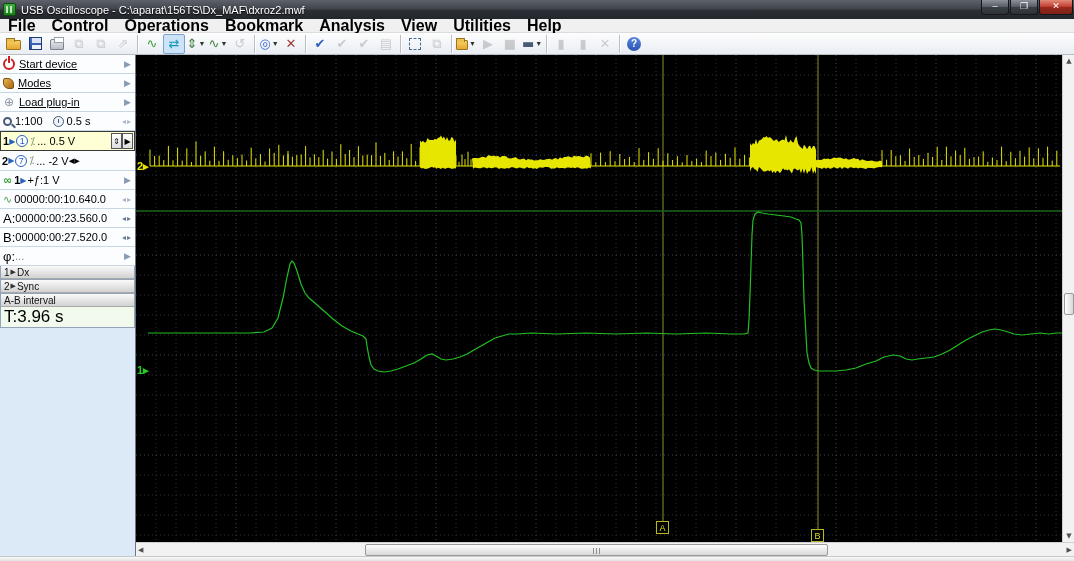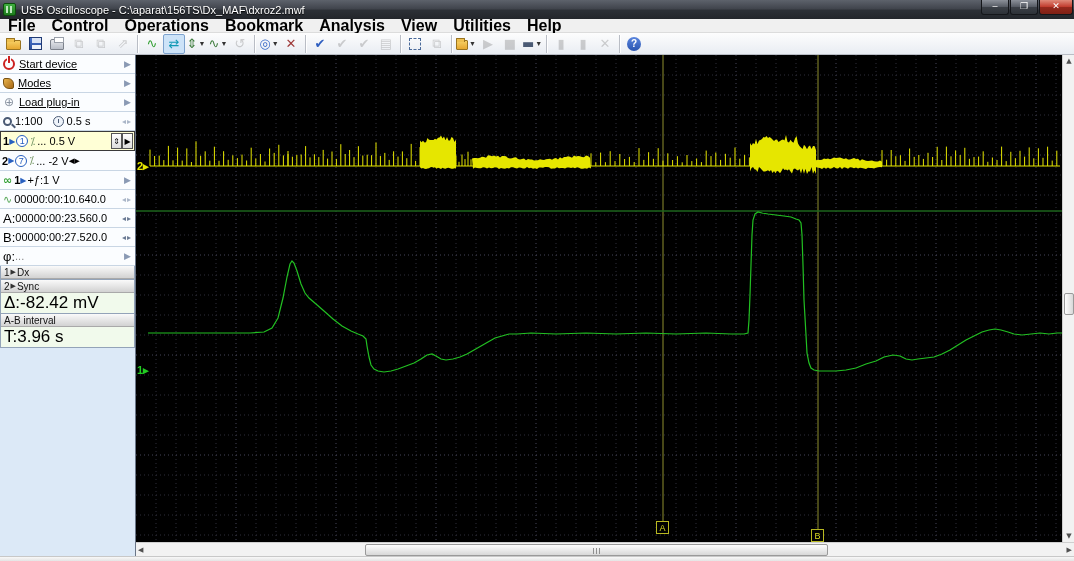--- a/index.html
+++ b/index.html
@@ -321,21 +321,20 @@
           <span>Dx</span>
       </div>
     </div>
     <div class="panel">
       <div class="panel-hdr">
         <span>2</span>
           <span class="mk">▶</span>
           <span>Sync</span>
       </div>
       <div class="panel-body">
-        <div class="pv">Δ:-82.42 mV</div>
       </div>
     </div>
     <div class="panel">
       <div class="panel-hdr">
         <span>A-B interval</span>
       </div>
       <div class="panel-body">
         <div class="pv">T:3.96 s</div>
       </div>
     </div>

